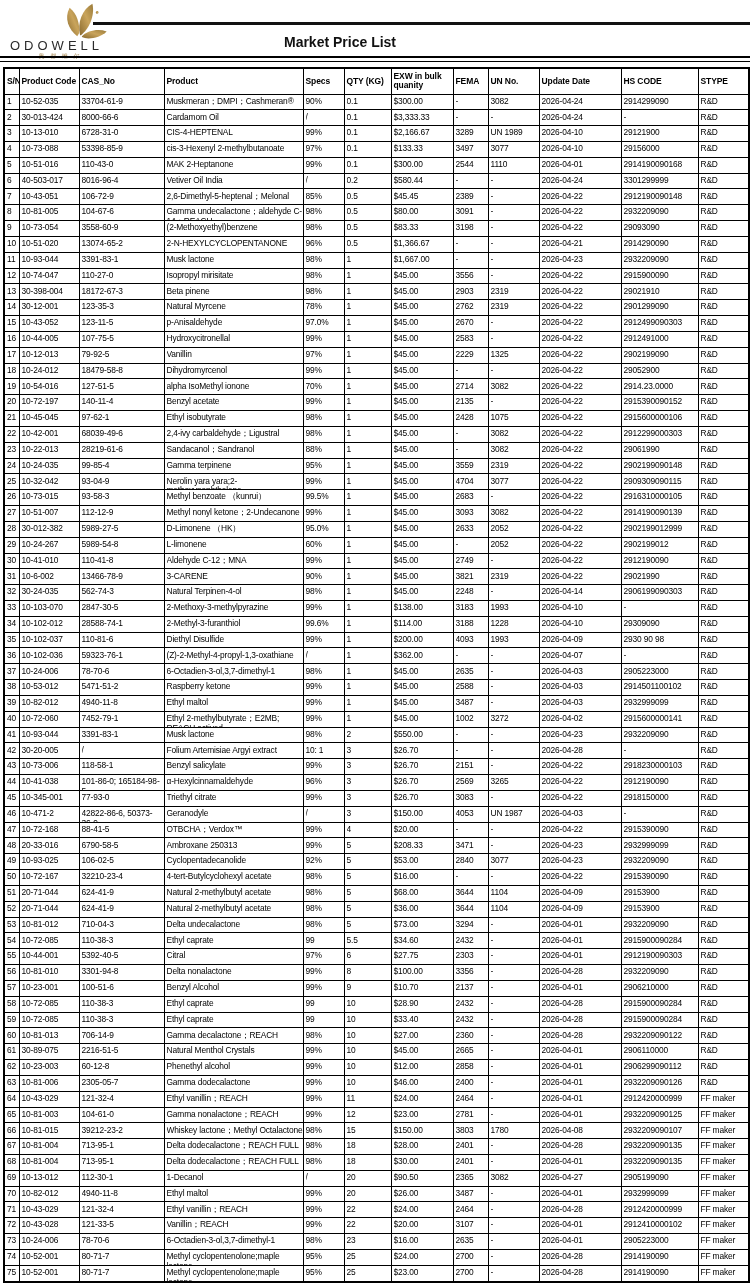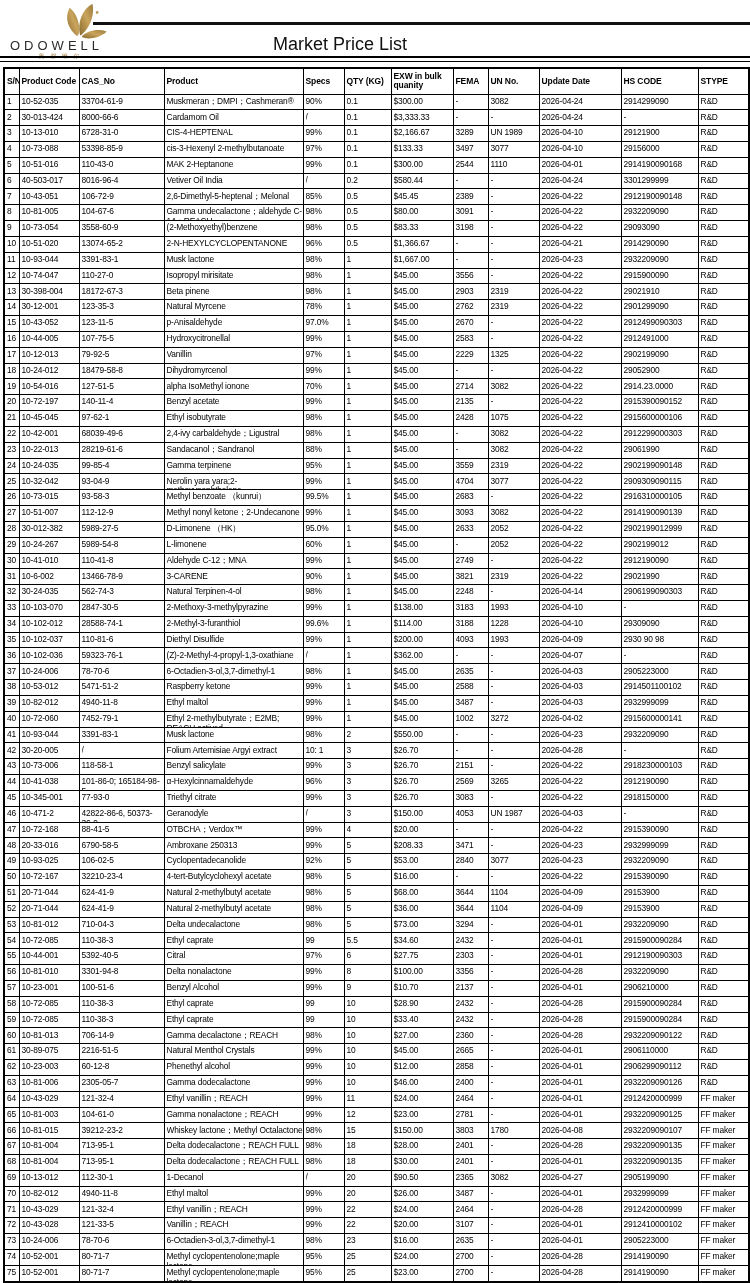--- a/index.html
+++ b/index.html
@@ -14,21 +14,21 @@
     position:absolute;left:0px;top:37px;width:100px;text-align:left;
     font-size:13px;letter-spacing:4px;color:#2b2b2b;font-weight:400;white-space:nowrap;
   }
   .logo-tagline{
     position:absolute;left:0px;top:51px;width:100px;text-align:center;
     font-size:6px;letter-spacing:2px;color:#a2824a;white-space:nowrap;
   }
   .top-rule{position:absolute;left:93px;top:22px;width:657px;height:2.5px;background:#111;}
   .page-title{
     position:absolute;left:0;top:34px;width:680px;text-align:center;
-    font-size:18px;font-weight:normal;color:#111;
+    font-size:14px;font-weight:bold;color:#111;
   }
   .title-rule{
     position:absolute;left:0;top:56px;width:750px;height:6px;box-sizing:border-box;
     border-top:2.5px solid #000;border-bottom:1.5px solid #000;
   }
   
   table.grid{
     position:absolute;left:3px;top:67px;width:745px;
     border-collapse:collapse;table-layout:fixed;border:2px solid #000;
   }

